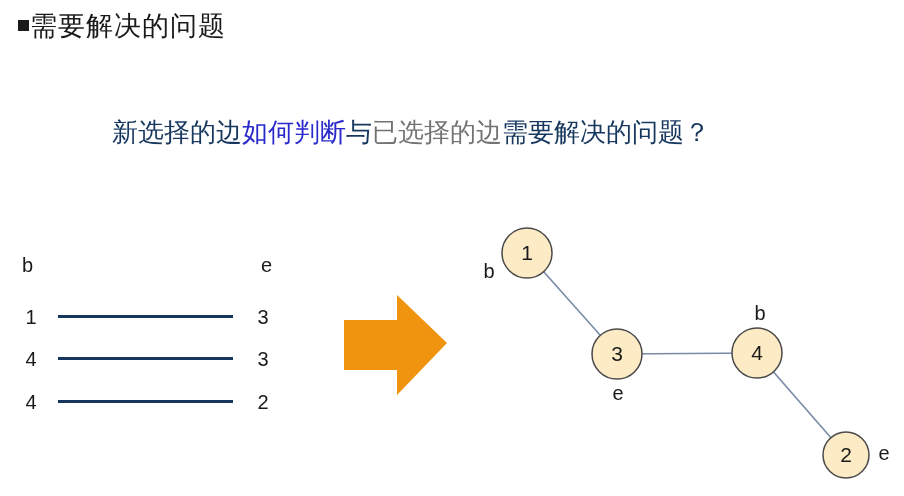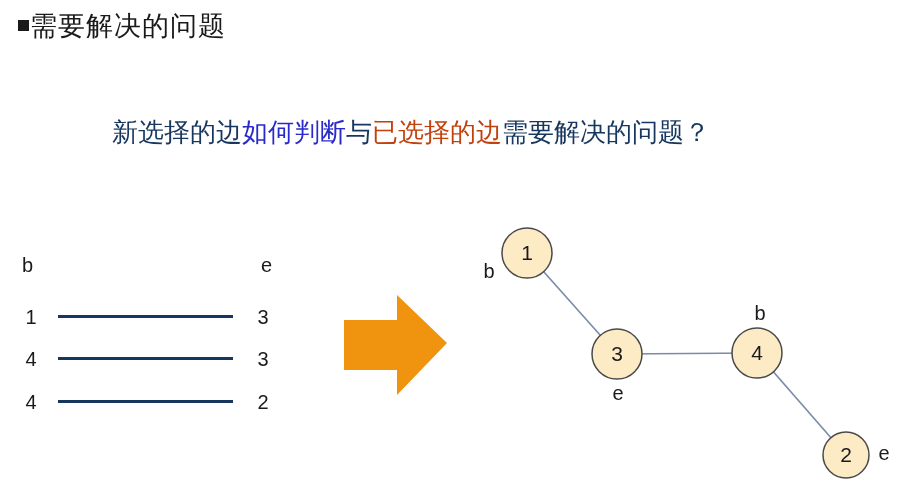--- a/index.html
+++ b/index.html
@@ -109,21 +109,21 @@
 <body>
 
 <div class="slide">
 
   <div class="title-row">
     <div class="bullet"></div>
     <div class="title-text">需要解决的问题</div>
   </div>
 
   <div class="question">
-    <span style="color: rgb(23, 55, 94);">新选择的边</span><span style="color: rgb(42, 42, 204);">如何判断</span><span style="color: rgb(23, 55, 94);">与</span><span style="color: #c2410c;">已选择的边</span><span style="color: rgb(23, 55, 94);">需要解决的问题？</span>
+    <span style="color: rgb(23, 55, 94);">新选择的边</span><span style="color: rgb(42, 42, 204);">如何判断</span><span style="color: rgb(23, 55, 94);">与</span><span style="color: #737373;">已选择的边</span><span style="color: rgb(23, 55, 94);">需要解决的问题？</span>
   </div>
 
   <div class="edge-table">
     <div class="et-header">
       <span>b</span>
       <span>e</span>
     </div>
 
     <div class="et-row et-row1">
       <span class="num-b">1</span>

